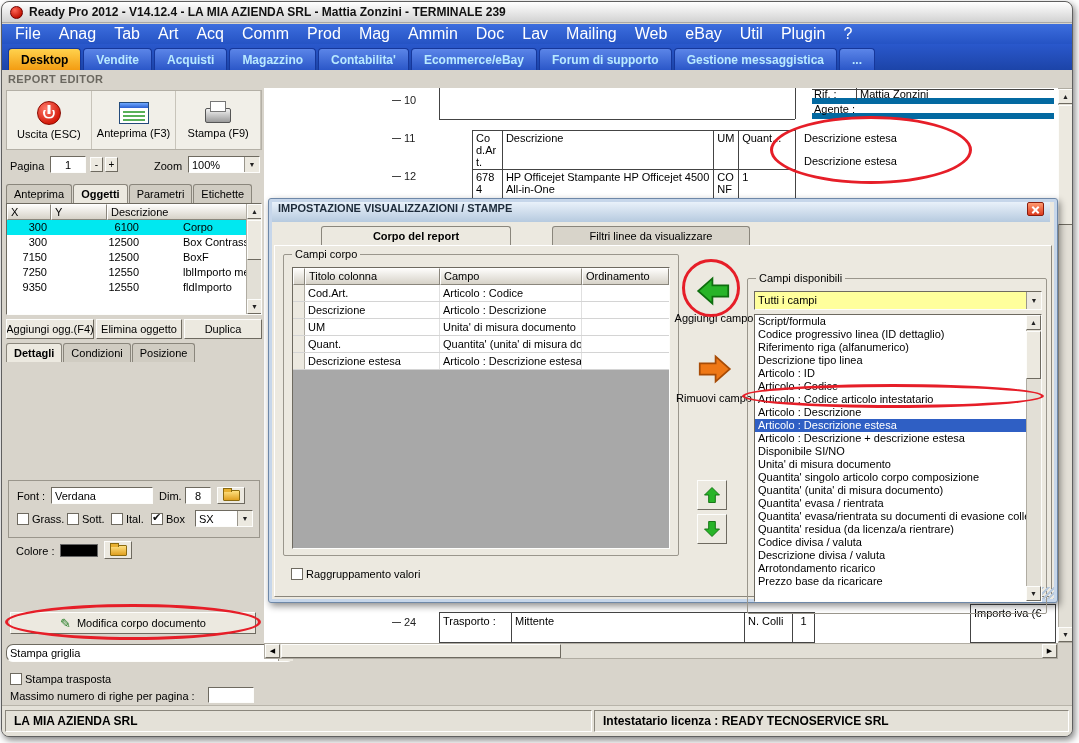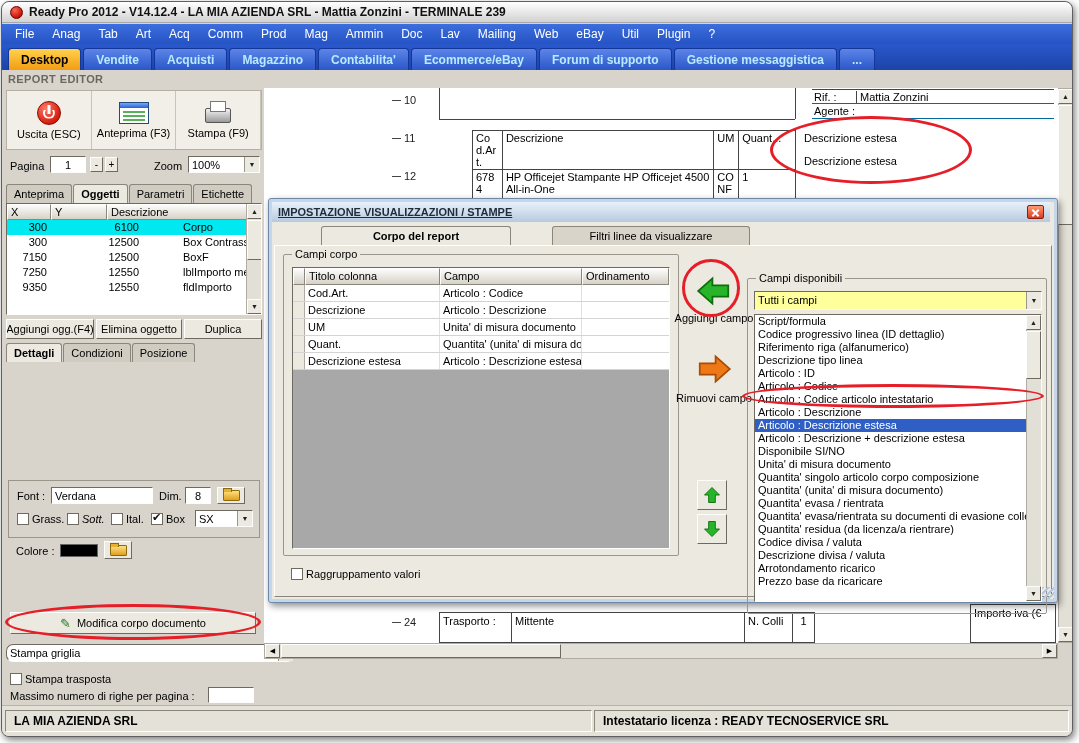--- a/index.html
+++ b/index.html
@@ -12,21 +12,21 @@
   .in{background:#fff;border:1px solid;border-color:#6e6a60 #fdfdfb #fdfdfb #6e6a60;}
   .lbl{position:absolute;white-space:nowrap;}
 
   
   .titlebar{position:absolute;left:0;top:0;right:0;height:21px;background:linear-gradient(#ffffff,#d2d2d2);border-bottom:1px solid #a8a8a8;display:flex;align-items:center;padding:0 8px;border-radius:7px 7px 0 0;}
   .app-icon{width:13px;height:13px;border-radius:50%;background:radial-gradient(circle at 35% 30%,#ff6655,#c01000 75%);border:1px solid #700000;margin-right:6px;flex:none;}
   .title-text{font-size:12px;font-weight:bold;color:#111;white-space:nowrap;}
 
   
   .menubar{position:absolute;left:0;top:22px;right:0;height:20px;background:linear-gradient(#3d6ede,#2553c4);display:flex;align-items:center;padding:0 4px;}
-  .menu-item{color:#fff;font-size:12px;padding:0 9px;height:100%;display:flex;align-items:center;white-space:nowrap;}
+  .menu-item{color:#fff;font-size:16px;padding:0 9px;height:100%;display:flex;align-items:center;white-space:nowrap;}
 
   
   .maintabs{position:absolute;left:0;top:42px;right:0;height:26px;background:linear-gradient(#2a58cc,#1c44a8);display:flex;align-items:flex-end;padding:0 6px;}
   .main-tab{height:22px;padding:0 12px;display:flex;align-items:center;font-size:12px;font-weight:bold;color:#b9eaff;background:linear-gradient(#5b85e8,#2b57c8);border:1px solid #16379a;border-bottom:none;border-radius:4px 4px 0 0;margin-right:2px;white-space:nowrap;}
   .main-tab.active{background:linear-gradient(#ffd24d,#f39c12);color:#000;}
 
   
   .re-strip{position:absolute;left:0;top:68px;right:0;height:18px;display:flex;align-items:center;padding:0 6px;color:#6a675f;font-weight:bold;letter-spacing:.4px;}
 
   
@@ -84,21 +84,21 @@
   .modifica-btn{position:absolute;left:6px;top:524px;width:246px;height:22px;display:flex;align-items:center;justify-content:center;gap:6px;font-size:11px;}
   .pencil{color:#1e7a1e;font-size:13px;}
 
   
   .preview{position:absolute;left:262px;top:86px;width:794px;height:555px;background:#fff;overflow:hidden;}
   .ruler-item{position:absolute;left:128px;display:flex;align-items:center;gap:3px;color:#222;}
   .tick{width:9px;border-top:1px solid #444;}
   .tline{position:absolute;left:175px;top:31px;width:356px;border-top:1px solid #444;}
   .tstub{position:absolute;top:0;height:31px;border-left:1px solid #444;}
   .rifblock{position:absolute;left:548px;top:1px;width:242px;}
-  .rif-row{display:flex;height:15px;border-bottom:1px solid #0369a1;align-items:center;}
+  .rif-row{display:flex;height:15px;border-bottom:6px solid #0369a1;align-items:center;}
   .rif-row.first{border-top:1px solid #444;}
   .rif-label{width:44px;padding-left:2px;white-space:nowrap;}
   .rif-value{flex:1;border-left:1px solid #444;padding-left:3px;white-space:nowrap;overflow:hidden;}
   .ptable{position:absolute;left:208px;top:42px;width:324px;}
   .prow{display:flex;border-left:1px solid #444;}
   .prow>div{border-right:1px solid #444;padding:1px 3px;overflow:hidden;}
   .p-head{border-top:1px solid #444;border-bottom:1px solid #444;}
   .pc0{width:30px;word-break:break-all;}
   .pc1{width:212px;}
   .pc2{width:25px;word-break:break-all;}
@@ -113,21 +113,21 @@
   .bs3{width:22px;border-left:1px solid #444;text-align:center;}
   .importo-box{position:absolute;left:706px;top:516px;width:86px;height:39px;border:1px solid #444;padding:2px 3px;white-space:nowrap;overflow:hidden;}
   .hscroll{position:absolute;left:262px;top:641px;width:794px;height:16px;background:#e2dfd6;border:1px solid #b0aca2;}
   .hbtn{position:absolute;top:0;width:15px;height:14px;background:#ece9e0;border:1px solid;border-color:#fdfdfb #6e6a60 #6e6a60 #fdfdfb;display:flex;align-items:center;justify-content:center;font-size:7px;}
   .hthumb{position:absolute;top:0;height:14px;background:#ece9e0;border:1px solid;border-color:#fdfdfb #6e6a60 #6e6a60 #fdfdfb;}
   .pv-vscroll{position:absolute;left:1056px;top:86px;width:16px;height:555px;background:#e2dfd6;border:1px solid #b0aca2;z-index:2;}
   .corner{position:absolute;left:1056px;top:641px;width:16px;height:16px;background:#d8d4cb;}
 
   
   .dialog{position:absolute;left:266px;top:196px;width:790px;height:405px;z-index:30;background:#ece9e0;border:1px solid #6e88a8;border-radius:3px;box-shadow:inset 0 0 0 3px #c6d6ea,2px 3px 7px rgba(0,0,0,.45);}
-  .dlg-title{position:absolute;left:3px;top:3px;right:7px;height:20px;background:linear-gradient(#e9f1fa,#b6cadf);display:flex;align-items:center;padding:0 6px;font-weight:bold;color:#1d2b3a;text-decoration:underline;}
+  .dlg-title{position:absolute;left:3px;top:3px;right:7px;height:20px;background:linear-gradient(#e9f1fa,#b6cadf);display:flex;align-items:flex-start;padding:0 6px;font-weight:bold;color:#1d2b3a;}
   .dlg-close{margin-left:auto;width:17px;height:14px;background:linear-gradient(#ff9a70,#dd3a1e);border:1px solid #8a1d0d;border-radius:2px;position:relative;}
   .dlg-close::before,.dlg-close::after{content:"";position:absolute;left:3px;right:3px;top:50%;height:2px;background:#fff;}
   .dlg-close::before{transform:rotate(45deg);}.dlg-close::after{transform:rotate(-45deg);}
   .dlg-tabs{position:absolute;left:12px;top:27px;height:19px;display:flex;}
   .dlg-tab{height:19px;display:flex;align-items:center;justify-content:center;background:#d8d4ca;border:1px solid #8a867c;border-bottom:none;border-radius:3px 3px 0 0;margin-right:1px;padding:0 8px;margin-left:40px;}
   .dlg-tab:nth-child(1){width:190px;}
   .dlg-tab:nth-child(2){width:198px;}
   .dlg-tab.active{background:#ece9e0;font-weight:bold;}
   .dlg-content{position:absolute;left:5px;top:46px;right:5px;bottom:5px;background:#ece9e0;border:1px solid;border-color:#fff #8a867c #8a867c #fff;}
   .group{position:absolute;border:1px solid #9a968c;border-radius:2px;}
@@ -298,21 +298,21 @@
         <div class="in" style="position:absolute;left:42px;top:6px;width:102px;height:17px;padding:2px 3px;">Verdana</div>
         <span class="lbl" style="left:150px;top:9px;">Dim.</span>
         <div class="in" style="position:absolute;left:176px;top:6px;width:26px;height:17px;padding:2px 3px;text-align:center;">8</div>
         <div class="btn" style="position:absolute;left:208px;top:6px;width:28px;height:17px;display:flex;align-items:center;justify-content:center;">
           <span class="icon-folder"></span>
         </div>
         <div class="cbwrap" style="left:8px;top:32px;">
           <span class="cb"></span>
           <span>Grass.</span>
         </div>
-        <div class="cbwrap" style="left:58px;top:32px;font-style:italic;">
+        <div class="cbwrap" style="left:58px;top:32px;">
           <span class="cb"></span>
           <span>Sott.</span>
         </div>
         <div class="cbwrap" style="left:102px;top:32px;">
           <span class="cb"></span>
           <span>Ital.</span>
         </div>
         <div class="cbwrap" style="left:142px;top:32px;">
           <span class="cb checked"></span>
           <span>Box</span>

